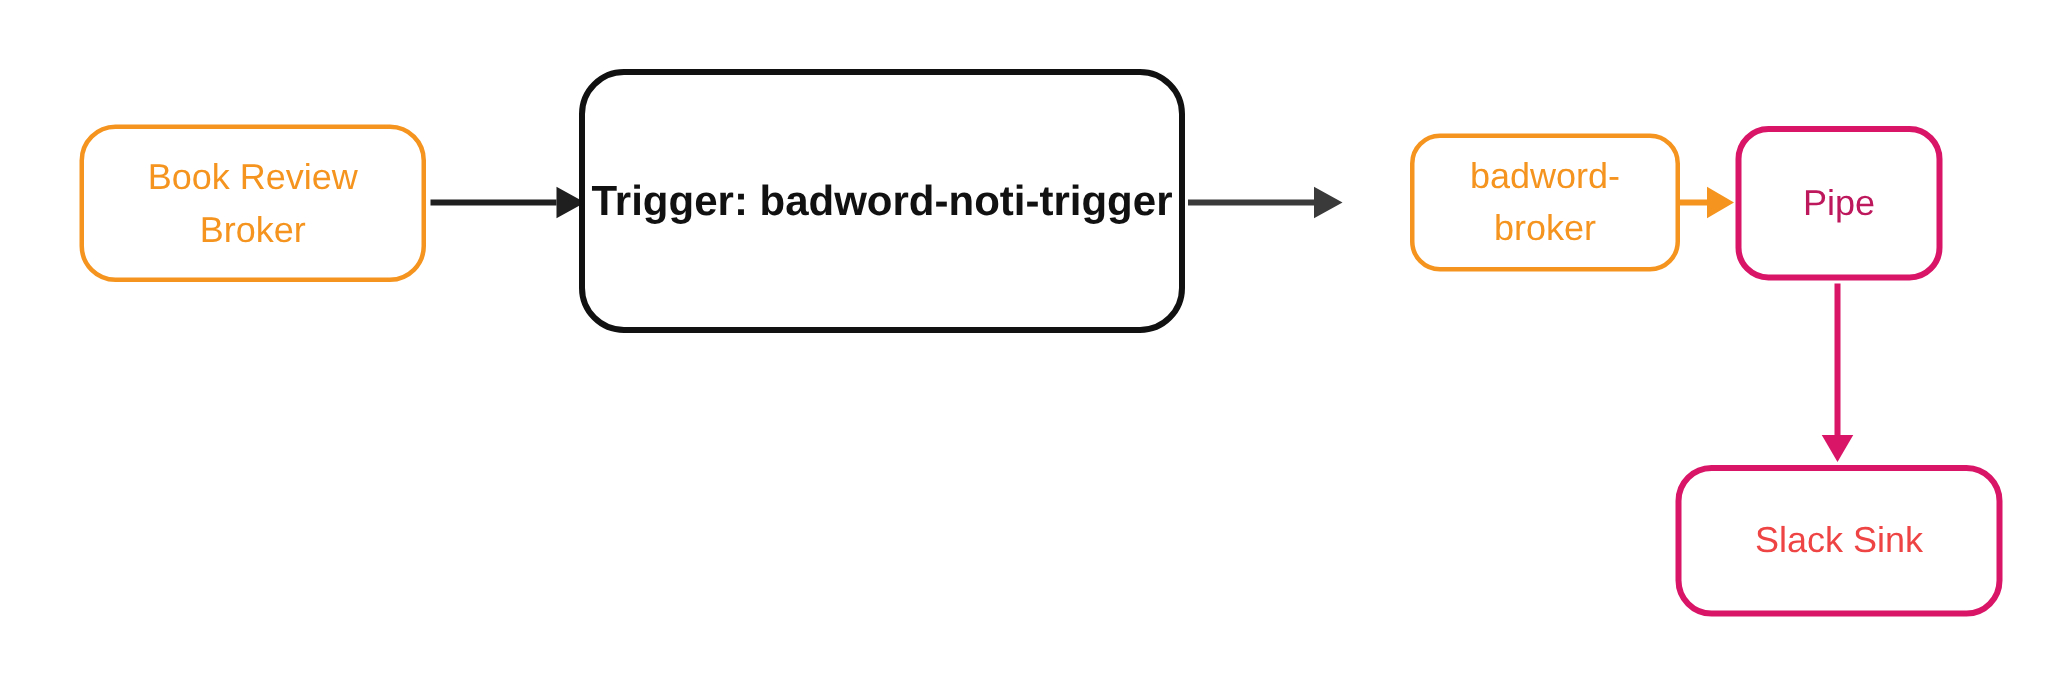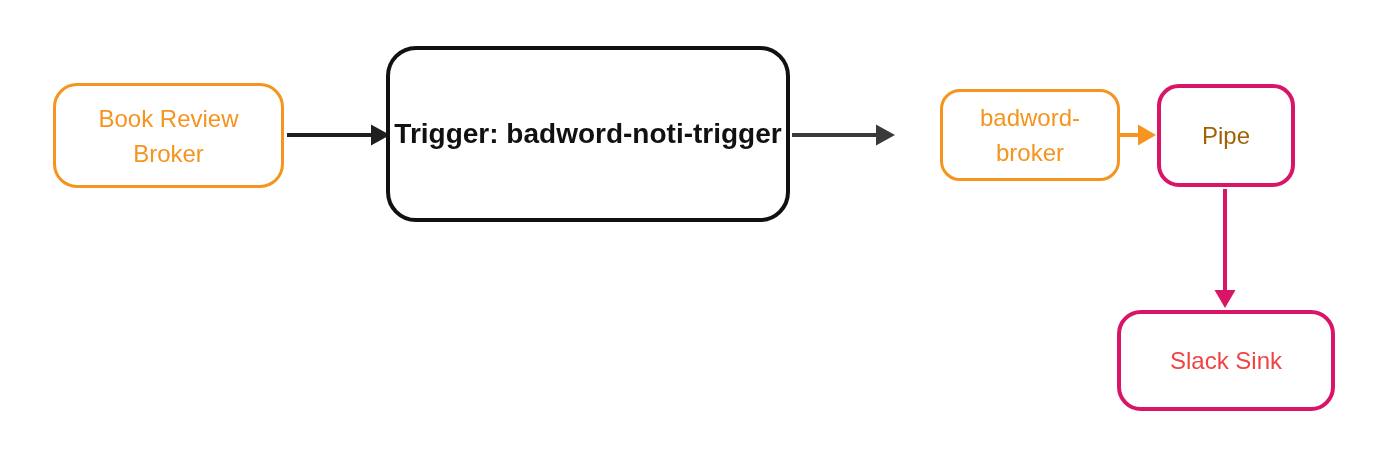--- a/index.html
+++ b/index.html
@@ -69,21 +69,21 @@
     border: 3.5px solid #f5941e;
     border-radius: 20px;
     color: #f5941e;
     margin-left: 44px;
   }
   
   #node-pipe {
     left: 1157px; top: 84px; width: 138px; height: 103px;
     border: 4px solid #d81567;
     border-radius: 22px;
-    color: #a16207;
+    color: #be185d;
   }
   
   #node-slack-sink {
     left: 1117px; top: 310px; width: 218px; height: 101px;
     border: 4px solid #d81567;
     border-radius: 24px;
     color: #ef4444;
   }
 </style>
 </head>

